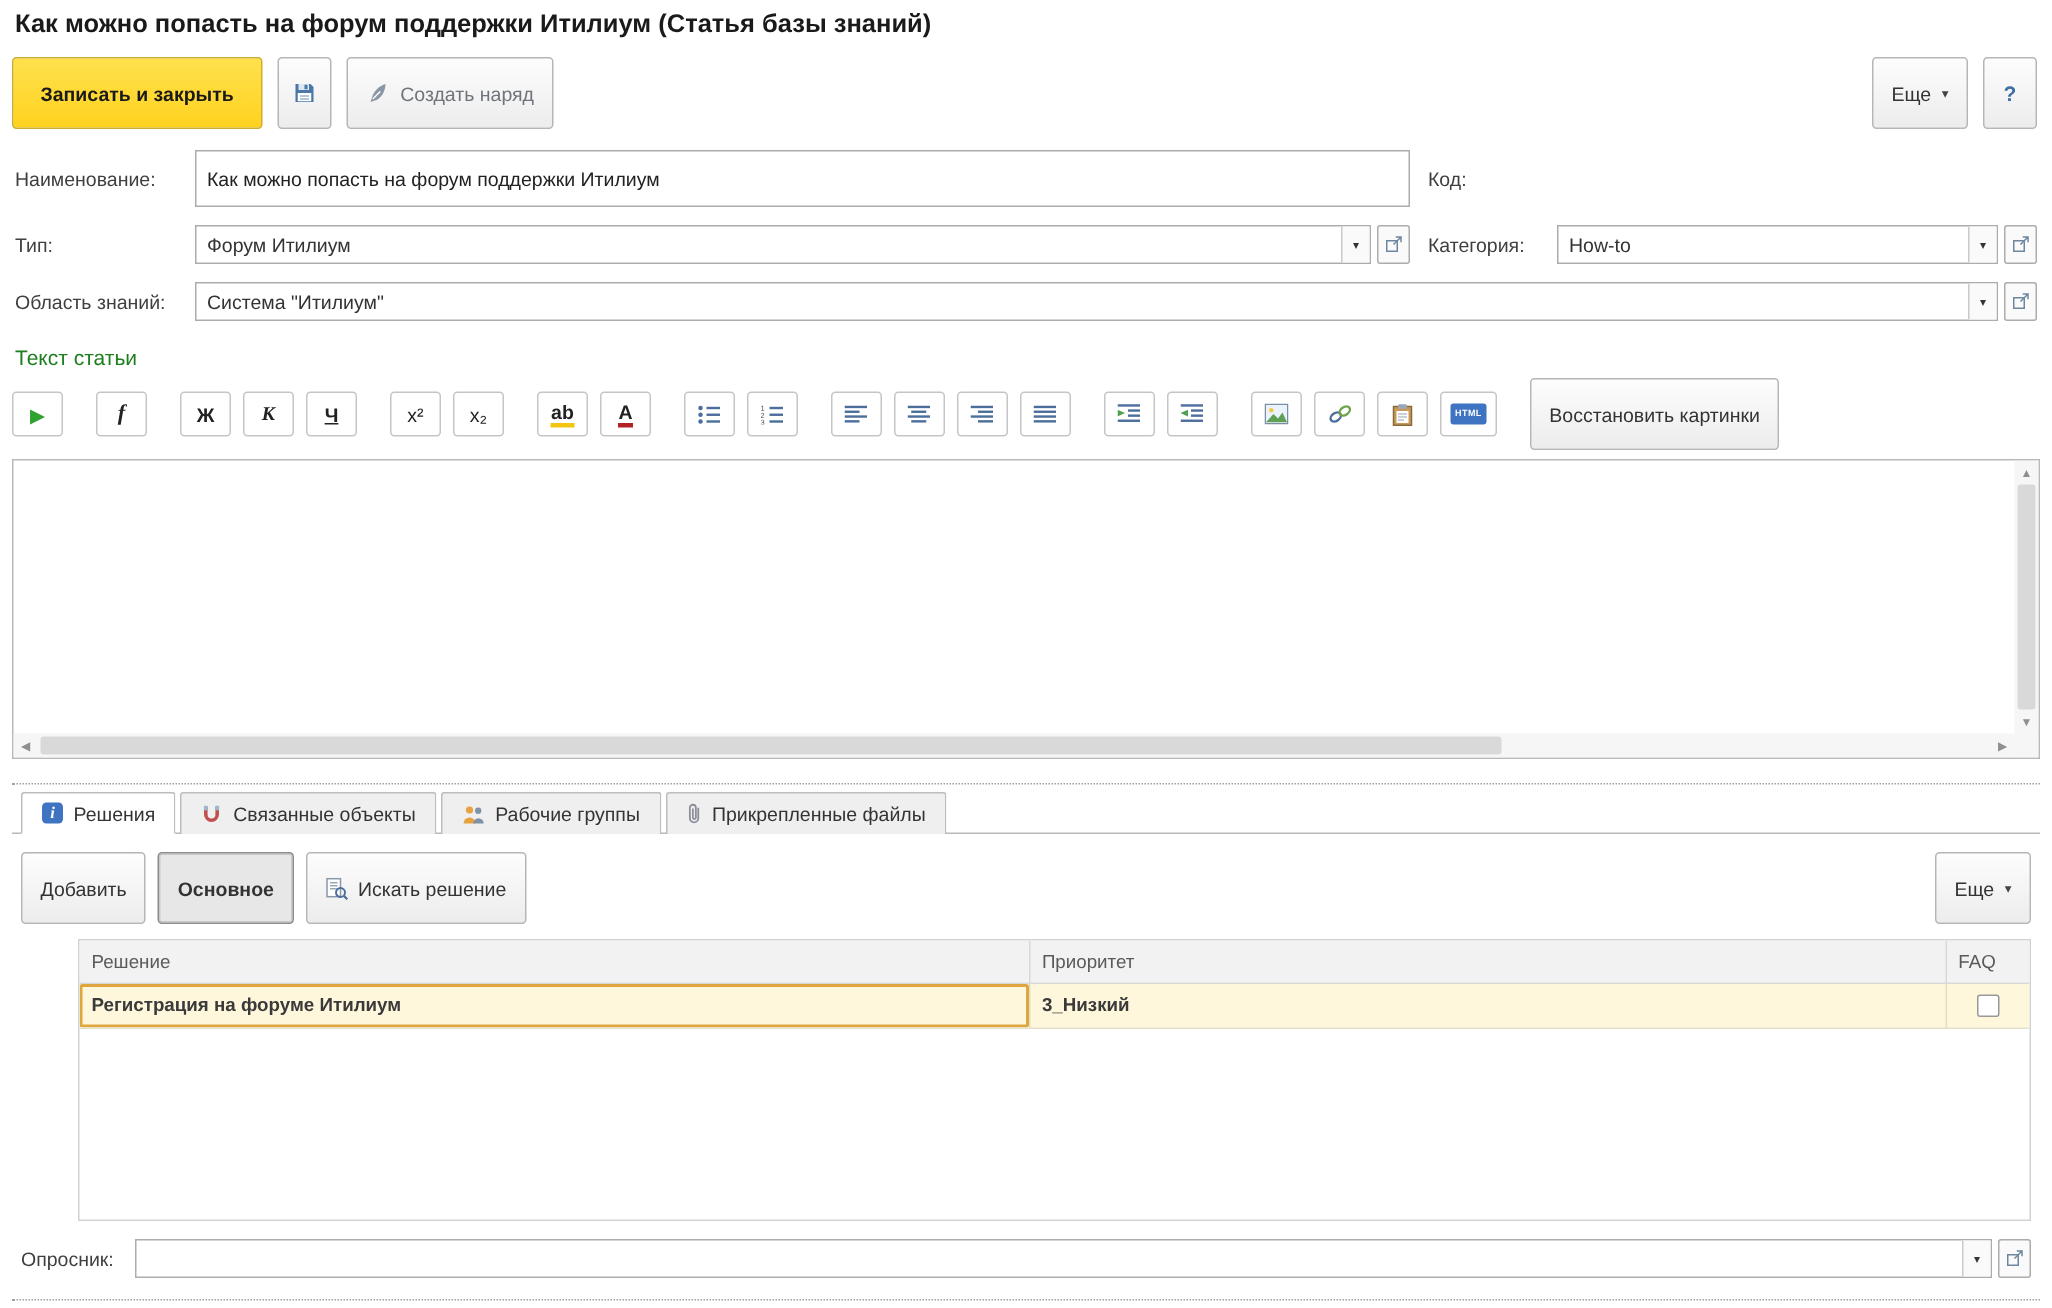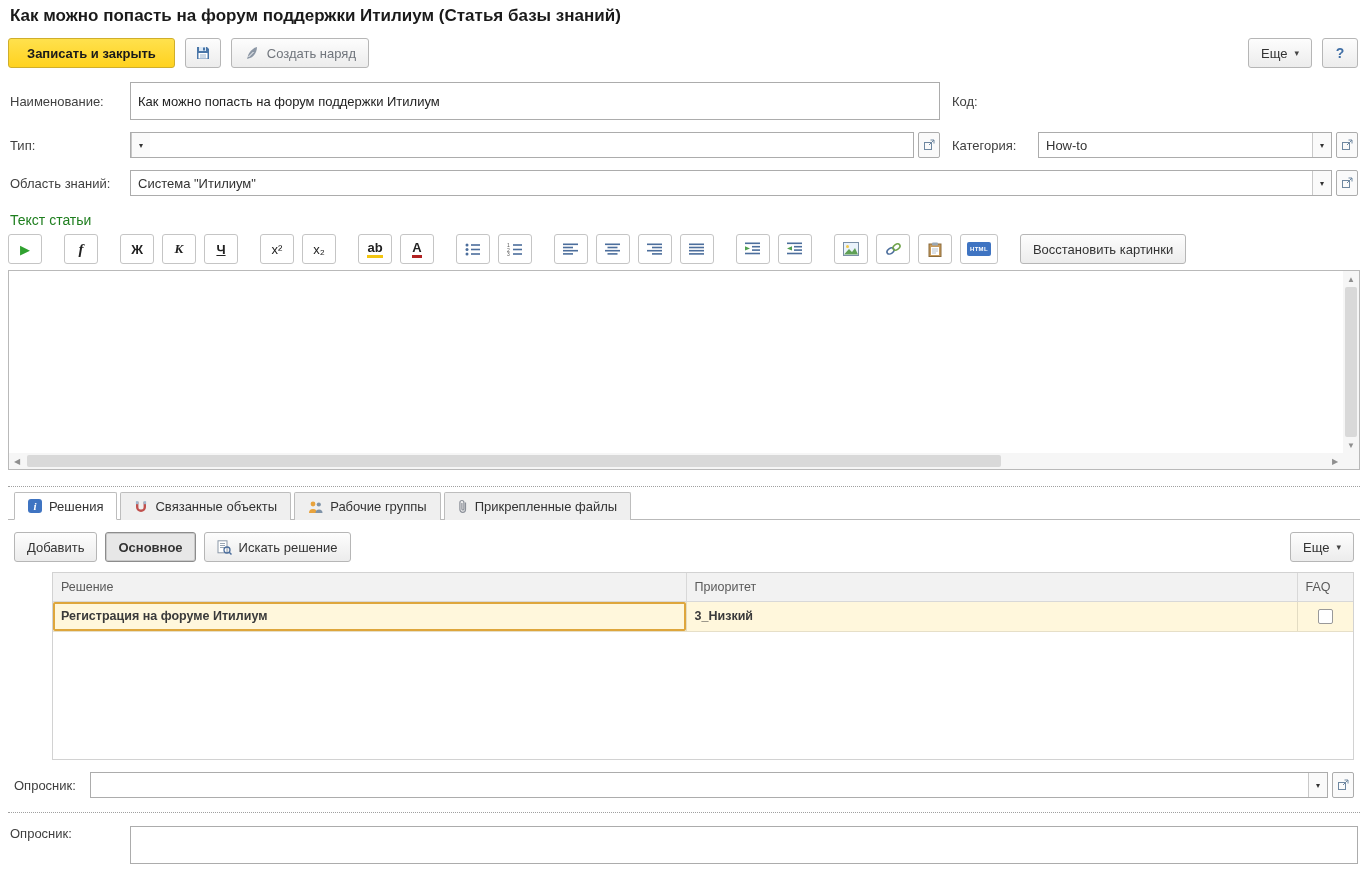--- a/index.html
+++ b/index.html
@@ -4,21 +4,21 @@
 <style>
   * { box-sizing: border-box; margin: 0; padding: 0; }
   html,body { background:#fff; }
   body { font-family:"Liberation Sans", sans-serif; font-size:13px; color:#333; }
   .page { position:relative; width:1368px; height:872px; background:#fff; overflow:hidden; }
 
   .title { padding:6px 10px 0 10px; font-size:17px; font-weight:700; color:#1a1a1a; }
 
   
   .cmdbar { display:flex; align-items:center; gap:10px; margin:12px 10px 0 8px; }
-  .btn { display:inline-flex; align-items:center; justify-content:center; gap:7px; height:30px;
+  .btn { display:inline-flex; align-items:center; justify-content:center; gap:7px; height:48px;
          padding:0 12px; background:linear-gradient(#fdfdfd,#ececec); border:1px solid #b6b6b6;
          border-radius:3px; font-size:13px; color:#333; cursor:default; font-family:inherit; }
   .btn.yellow { background:linear-gradient(#ffe14d,#ffd21f); border-color:#cfae2b; font-weight:700; color:#1a1a1a; padding:0 18px; }
   .btn.iconbtn { width:36px; padding:0; }
   .muted { color:#70757c; }
   .dd { font-size:9px; color:#444; }
   .qmark { font-weight:700; color:#3f6ea5; font-size:14px; }
   .spacer { flex:1; }
 
   
@@ -141,20 +141,21 @@
 
   <div class="frow first">
     <span class="flabel">Наименование:</span>
     <input class="input name-input" value="Как можно попасть на форум поддержки Итилиум" style="">
     <span class="flabel2">Код:</span>
   </div>
 
   <div class="frow">
     <span class="flabel">Тип:</span>
     <div class="combo type-combo">
+      <span class="combo-value">Форум Итилиум</span>
       <span class="combo-arrow">▾</span>
     </div>
     <button class="openbtn">
       <svg width="12" height="12" viewBox="0 0 12 12">
           <rect x="1.5" y="3.5" width="7" height="7" fill="none" stroke="#6e87a0"></rect>
           <path d="M6 6 L11 1 M7.5 1 H11 V4.5" stroke="#6e87a0" fill="none"></path>
         </svg>
     </button>
     <span class="flabel2">Категория:</span>
     <div class="combo grow1">

